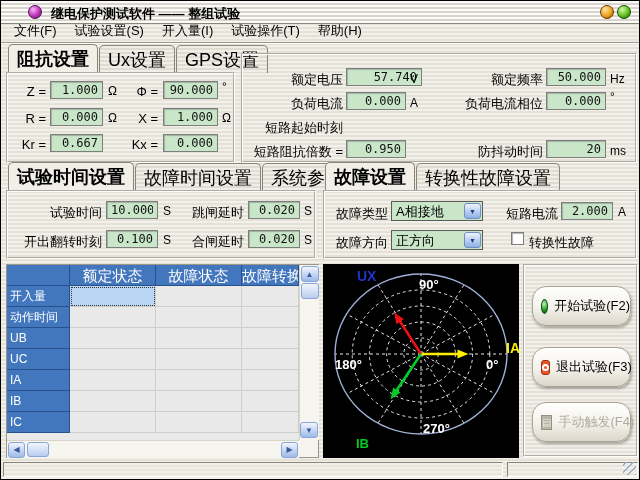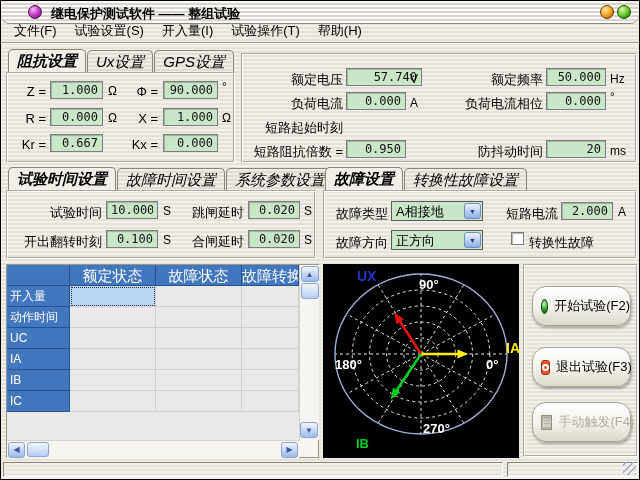--- a/index.html
+++ b/index.html
@@ -3,21 +3,21 @@
 <meta charset="utf-8">
 <style>
   * { box-sizing: border-box; margin:0; padding:0; font-family:"Liberation Sans","DejaVu Sans",sans-serif; }
   body { background:#555; }
   .window { position:relative; width:640px; height:480px; border:1px solid #000;
     background: repeating-linear-gradient(180deg,#f2f0ea 0 2px,#e5e1d6 2px 4px); overflow:hidden; }
 
   
   .titlebar { position:absolute; left:0; top:0; width:100%; height:23px;
     background: repeating-linear-gradient(180deg,#fbfbfa 0 2px,#d8d4cc 2px 4px);
-    border-bottom:1px solid #8a8578;border-radius:9px; }
+    border-bottom:1px solid #8a8578; }
   .orb { position:absolute; width:14px; height:14px; border-radius:50%; top:4px; }
   .orb.purple { left:27px; background: radial-gradient(circle at 35% 30%, #f6b6f6, #c23cc2 50%, #6a156a 95%); border:1px solid #501050;}
   .orb.orange { left:599px; background: radial-gradient(circle at 35% 30%, #ffe2a6, #efa21e 55%, #8d4a02 95%); border:1px solid #6b3a02;}
   .orb.green  { left:616px; background: radial-gradient(circle at 35% 30%, #d6f7a8, #5fbf1f 55%, #1f5f04 95%); border:1px solid #1a4d04;}
   .title-text { position:absolute; left:50px; top:4px; font-size:13px; font-weight:bold; color:#000; white-space:nowrap; }
 
   
   .menubar { position:absolute; left:0; top:24px; width:100%; height:18px;
     border-bottom:1px solid #9a968a; box-shadow:0 1px 0 #fff; display:flex; align-items:flex-end; padding-left:4px; }
   .menu-item { font-size:13px; padding:2px 9px; color:#000; white-space:nowrap; }
@@ -26,23 +26,23 @@
   .panel { position:absolute; border:2px groove #fffef8; }
   .lbl { position:absolute; font-size:13px; color:#000; white-space:nowrap; }
   .lbl.r { text-align:right; }
   .unit { position:absolute; font-size:12px; color:#000; white-space:nowrap; }
   .field { position:absolute; background:#c9e6c9; border:1px solid #7d7d7d;
     box-shadow: inset 1px 1px 1px rgba(0,0,0,.22);
     font:12px "DejaVu Sans Mono",monospace; color:#111; text-align:right; padding:0 4px; height:18px; }
 
   
   .tabs { position:absolute; left:2px; top:0; height:20px; display:flex; align-items:flex-end; }
-  .tab { font-size:15px; padding:2px 8px 1px 8px; margin-right:1px;
+  .tab { font-size:18px; padding:2px 8px 1px 8px; margin-right:1px;
     border:1px solid #8a8578; border-bottom:none; border-radius:5px 5px 0 0;
-    background: repeating-linear-gradient(180deg,#f0eee8 0 2px,#e0dcd2 2px 4px); color:#000; white-space:nowrap;font-style:italic; }
+    background: repeating-linear-gradient(180deg,#f0eee8 0 2px,#e0dcd2 2px 4px); color:#000; white-space:nowrap; }
   .tab.active { font-weight:bold; background:#f1efe8; position:relative; top:1px; padding-bottom:3px; }
   .tabbody { position:absolute; left:0; top:19px; right:0; bottom:0; border:2px groove #fffef8; }
 
   
   .dropdown { position:absolute; height:20px; background:#c9e6c9; border:1px solid #5a5a5a; display:flex; }
   .dd-text { flex:1; font-size:13px; padding:1px 4px; color:#000; white-space:nowrap; overflow:hidden; }
   .dd-btn { width:17px; margin:1px; border:1px solid #6f8fc5; border-radius:3px;
     background:linear-gradient(180deg,#eef3fd 0%,#b9cdf0 55%,#8fb0e4 100%);
     display:flex; align-items:center; justify-content:center; font-size:7px; color:#1d3f86; }
 
@@ -237,20 +237,26 @@
         <div class="hcell c3">故障转换</div>
       </div>
       <div class="trow">
         <div class="rhead c0">开入量</div>
         <div class="tcell sel c1"></div>
         <div class="tcell c2"></div>
         <div class="tcell c3"></div>
       </div>
       <div class="trow">
         <div class="rhead c0">动作时间</div>
+        <div class="tcell c1"></div>
+        <div class="tcell c2"></div>
+        <div class="tcell c3"></div>
+      </div>
+      <div class="trow">
+        <div class="rhead c0">UB</div>
         <div class="tcell c1"></div>
         <div class="tcell c2"></div>
         <div class="tcell c3"></div>
       </div>
       <div class="trow">
         <div class="rhead c0">UC</div>
         <div class="tcell c1"></div>
         <div class="tcell c2"></div>
         <div class="tcell c3"></div>
       </div>

